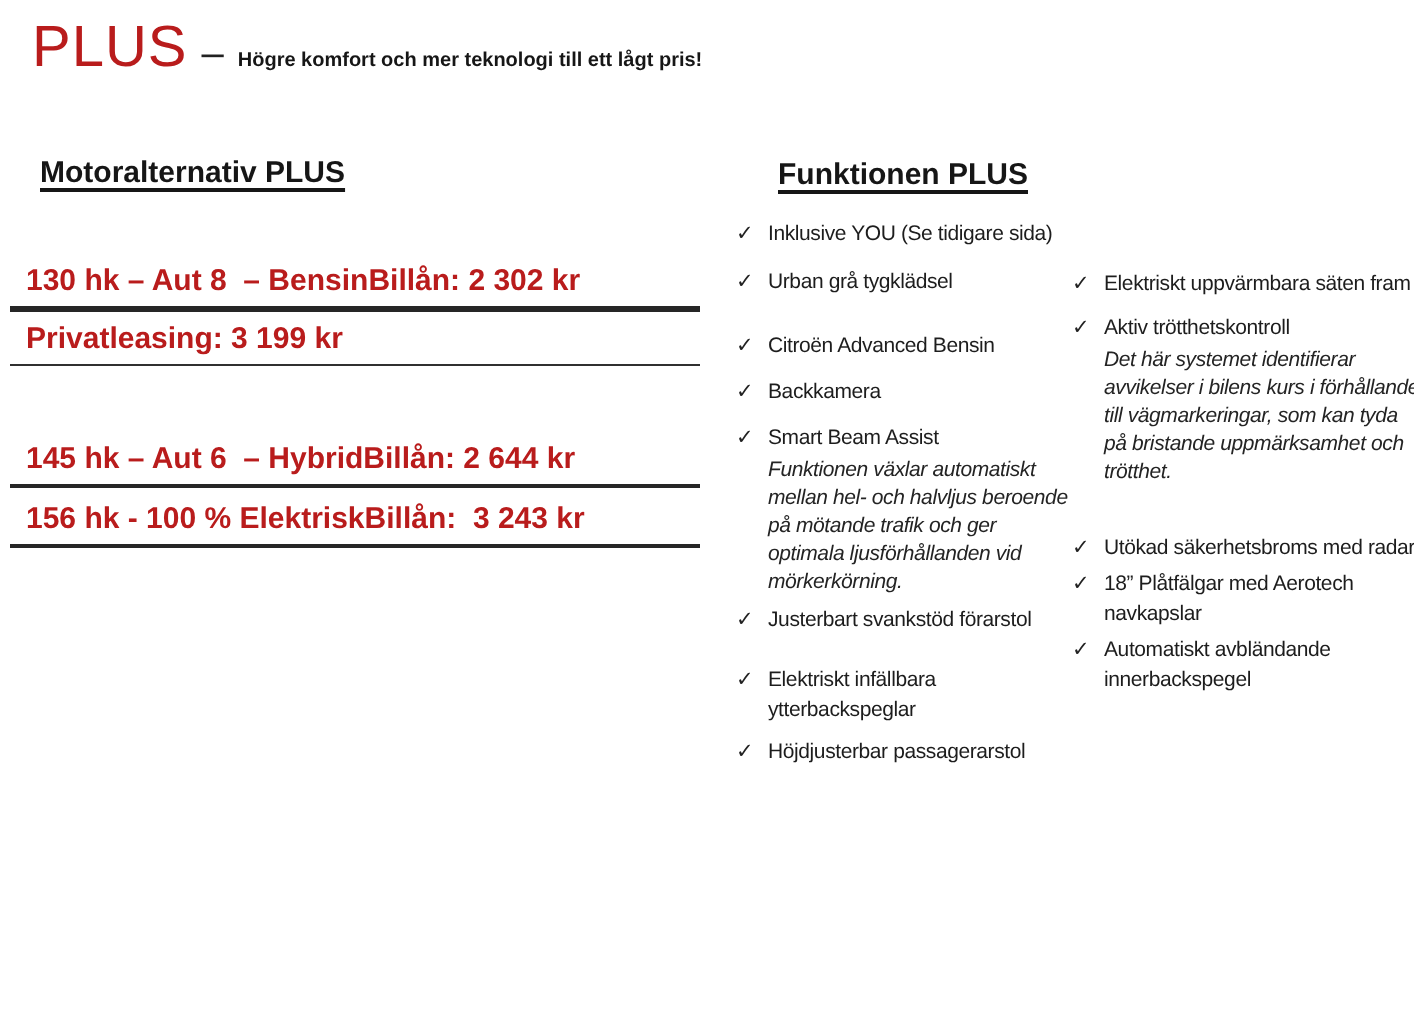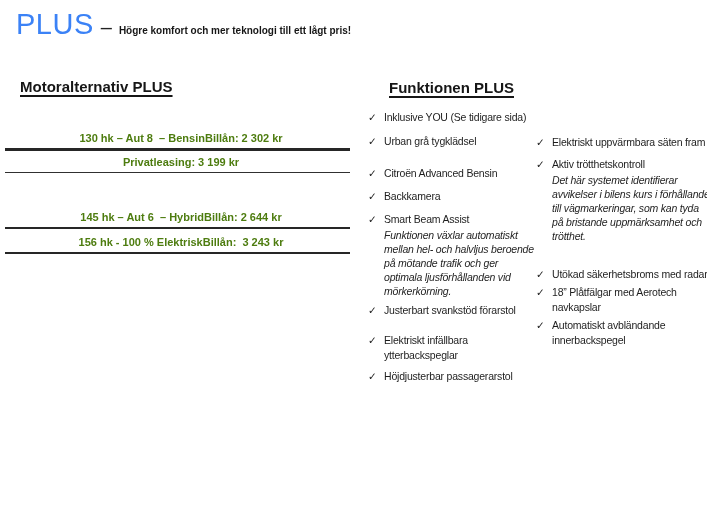--- a/index.html
+++ b/index.html
@@ -25,22 +25,22 @@
   .heading{
     margin:15px;font-size:15px;font-weight:700;color:#161616;
     text-decoration:underline;
     text-underline-offset:3px;
     text-decoration-thickness:1.5px;
   }
   
   .motor{position:absolute;left:5px;top:63px;width:345px;}
   .motor-table{margin-top:36px;}
   .mrow{
-    display:flex;justify-content:center;align-items:flex-end;
-    font-size:11px;font-weight:700;color:#4d7c0f;
+    display:flex;justify-content:flex-start;align-items:flex-end;
+    font-size:15px;font-weight:700;color:#b91c1c;
     padding:1px 1px 4px 8px;
   }
   .mrow .eng{white-space:nowrap;}
   .mrow .price{white-space:nowrap;text-align:right;}
   .b-thick{border-bottom:3px solid #262626;}
   .b-thin{border-bottom:1px solid #303030;}
   .b-med{border-bottom:2px solid #262626;}
   .row-pl{padding-top:5px;}
   .row-hy{margin-top:36px;padding-top:2px;}
   .row-el{padding-top:7px;}
@@ -72,21 +72,21 @@
   .mb15{margin-bottom:15px;}
   .mb17{margin-bottom:17px;}
   .mb24{margin-bottom:24px;}
 </style>
 </head>
 <body>
 
 <div class="page">
 
   <header class="title-row">
-    <span class="brand" style="color:#3b82f6">PLUS</span>
+    <span class="brand" style="color:#b91c1c">PLUS</span>
     <span class="dash">–</span>
     <span class="tagline">Högre komfort och mer teknologi till ett lågt pris!</span>
   </header>
 
   <section class="motor">
     <h2 class="heading">Motoralternativ PLUS</h2>
     <div class="motor-table">
       <div class="mrow b-thick">
         <span class="eng">130 hk – Aut 8&nbsp; – Bensin</span>
         <span class="price">Billån: 2 302 kr</span>

